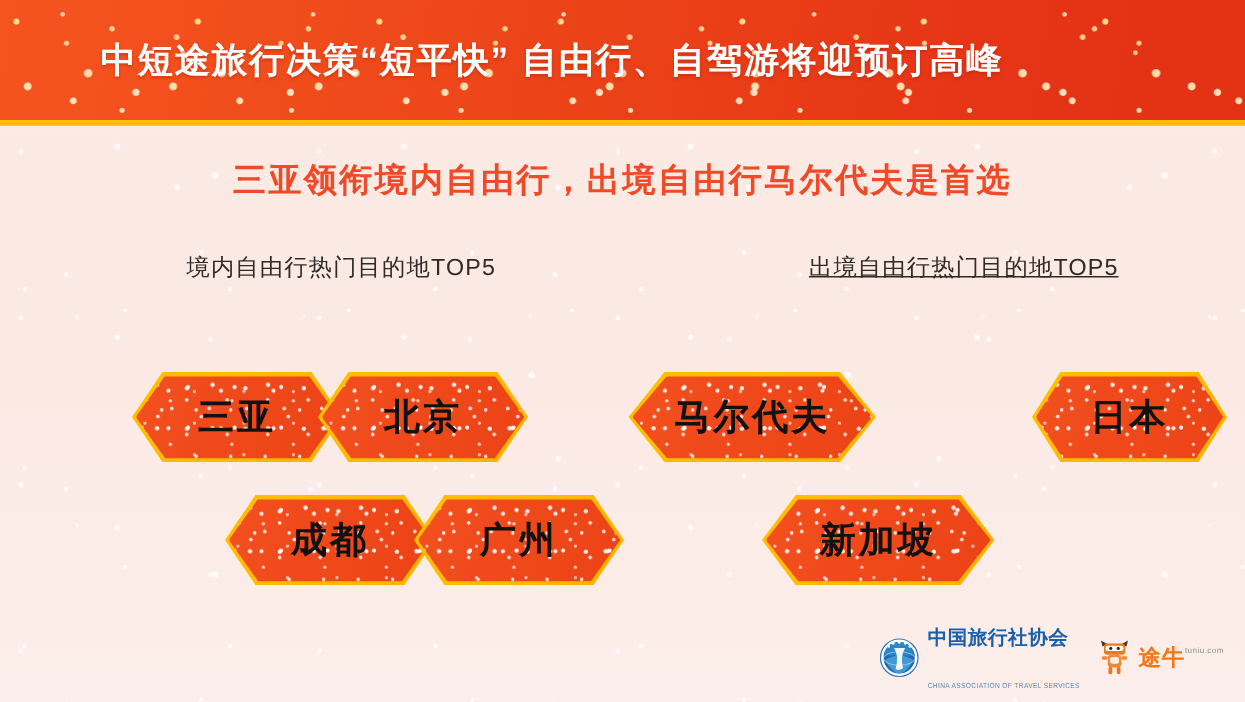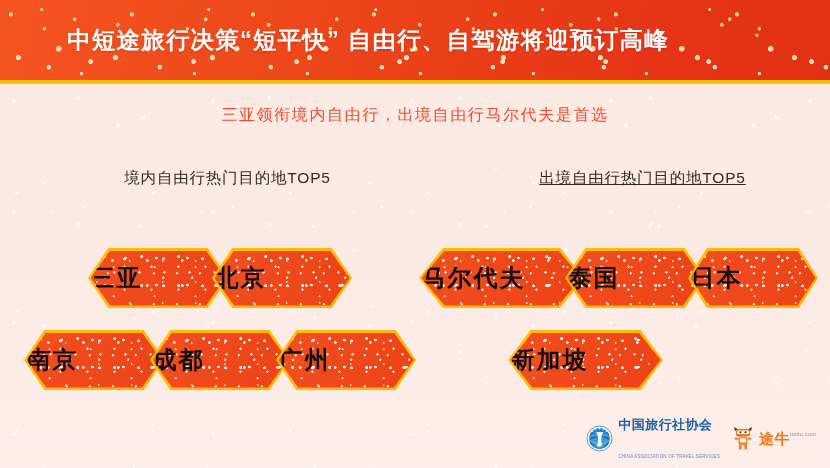--- a/index.html
+++ b/index.html
@@ -86,22 +86,22 @@
   }
 
   
   #subtitle {
     position: absolute;
     left: 0; top: 105px;
     width: 830px;
     text-align: center;
     color: #f04a28;
     font-family: "Liberation Serif", "DejaVu Serif", serif;
-    font-size: 16px;
-    font-weight: normal;
+    font-size: 22px;
+    font-weight: bold;
     letter-spacing: 1.6px;
     white-space: nowrap;
   }
 
   
   .col-heading {
     position: absolute;
     top: 168px;
     width: 415px;
     text-align: center;
@@ -125,20 +125,21 @@
     background: linear-gradient(135deg, #ffc000 0%, #ffb300 100%);
     clip-path: polygon(0% 50%, 14.5% 0%, 85.5% 0%, 100% 50%, 85.5% 100%, 14.5% 100%);
   }
   .badge-inner {
     position: absolute;
     left: 2.5px; top: 2.5px;
     width: calc(100% - 5px);
     height: calc(100% - 5px);
     display: flex;
     align-items: center;
+    justify-content: center;
     clip-path: polygon(0% 50%, 14.5% 0%, 85.5% 0%, 100% 50%, 85.5% 100%, 14.5% 100%);
     background:
       radial-gradient(circle at 11% 26%, rgba(255,255,255,0.95) 0 1.1px, transparent 1.6px),
       radial-gradient(circle at 24% 68%, rgba(255,255,255,0.85) 0 0.9px, transparent 1.4px),
       radial-gradient(circle at 37% 19%, rgba(255,255,255,0.9) 0 1.2px, transparent 1.7px),
       radial-gradient(circle at 49% 81%, rgba(255,255,255,0.8) 0 1px, transparent 1.5px),
       radial-gradient(circle at 61% 38%, rgba(255,255,255,0.9) 0 1.1px, transparent 1.6px),
       radial-gradient(circle at 73% 72%, rgba(255,255,255,0.85) 0 0.95px, transparent 1.4px),
       radial-gradient(circle at 86% 29%, rgba(255,255,255,0.9) 0 1.15px, transparent 1.7px),
       radial-gradient(circle at 94% 61%, rgba(255,255,255,0.8) 0 1px, transparent 1.5px),
@@ -247,44 +248,34 @@
     <div class="badge-inner">
       <span class="badge-label">三亚</span>
     </div>
   </div>
   <div class="badge" style="left:212px; top:248px; width:140px;text-decoration:underline;">
     <div class="badge-inner">
       <span class="badge-label">北京</span>
     </div>
   </div>
 
-  <div class="badge" style="left:24px; top:330px; width:140px;">
-    <div class="badge-inner">
-      <span class="badge-label">南京</span>
-    </div>
-  </div>
   <div class="badge" style="left:150px; top:330px; width:140px;">
     <div class="badge-inner">
       <span class="badge-label">成都</span>
     </div>
   </div>
   <div class="badge" style="left:419px; top:248px; width:165px;">
     <div class="badge-inner">
       <span class="badge-label">马尔代夫</span>
     </div>
   </div>
 
   <div class="badge" style="left:276px; top:330px; width:140px;">
     <div class="badge-inner">
       <span class="badge-label">广州</span>
-    </div>
-  </div>
-  <div class="badge" style="left:565px; top:248px; width:140px;">
-    <div class="badge-inner">
-      <span class="badge-label">泰国</span>
     </div>
   </div>
   <div class="badge" style="left:508px; top:330px; width:155px;">
     <div class="badge-inner">
       <span class="badge-label">新加坡</span>
     </div>
   </div>
 
   <div class="badge" style="left:688px; top:248px; width:130px;">
     <div class="badge-inner">

